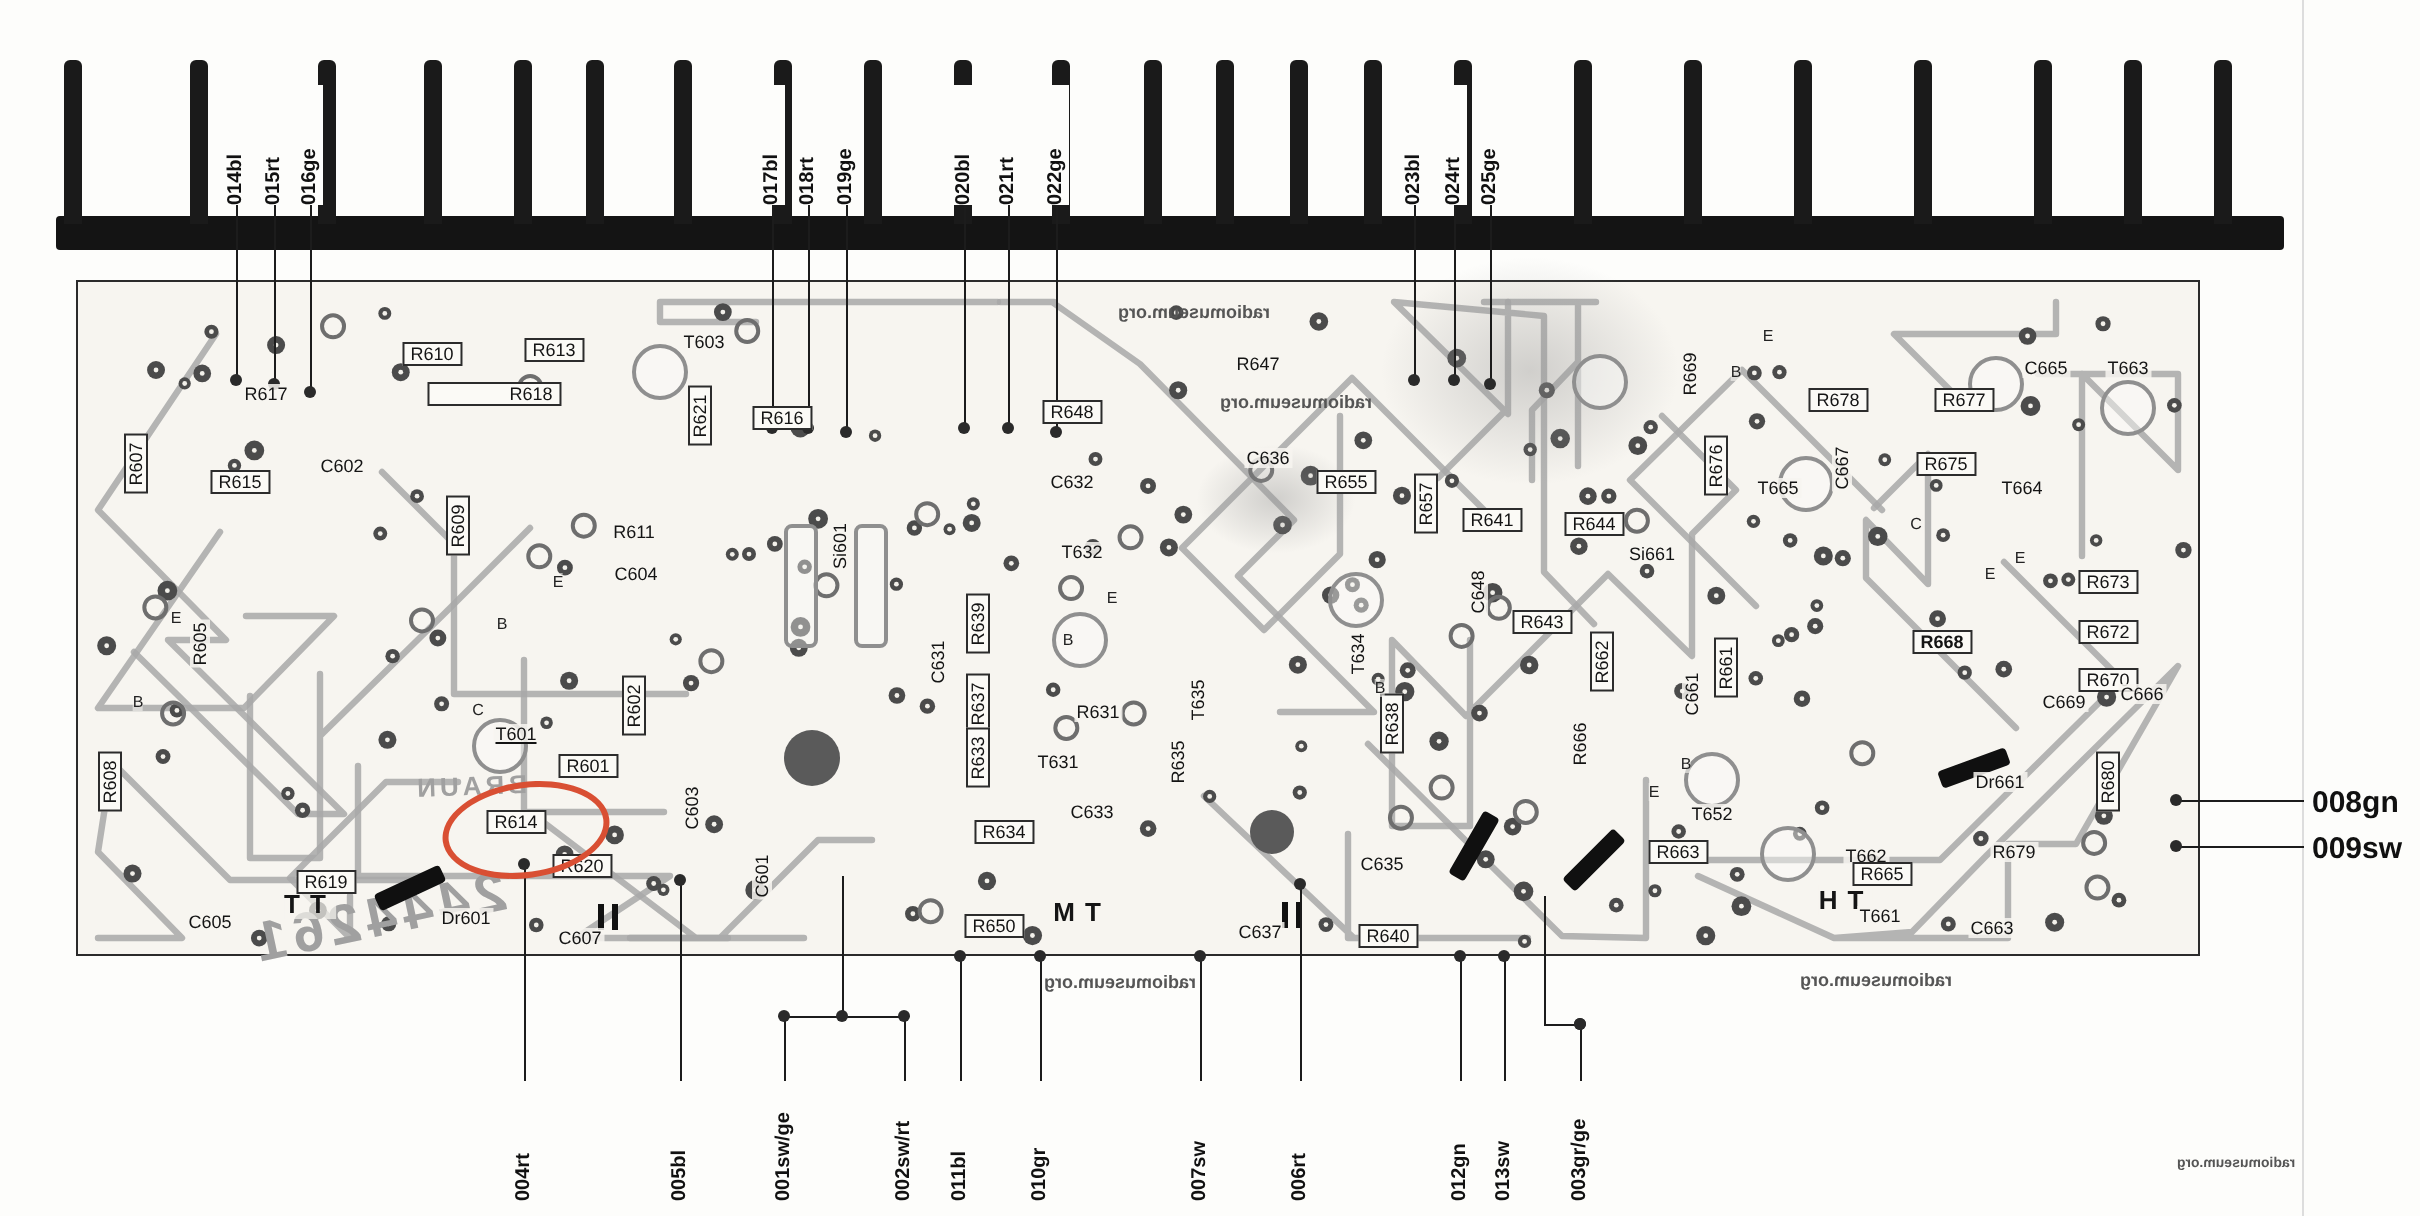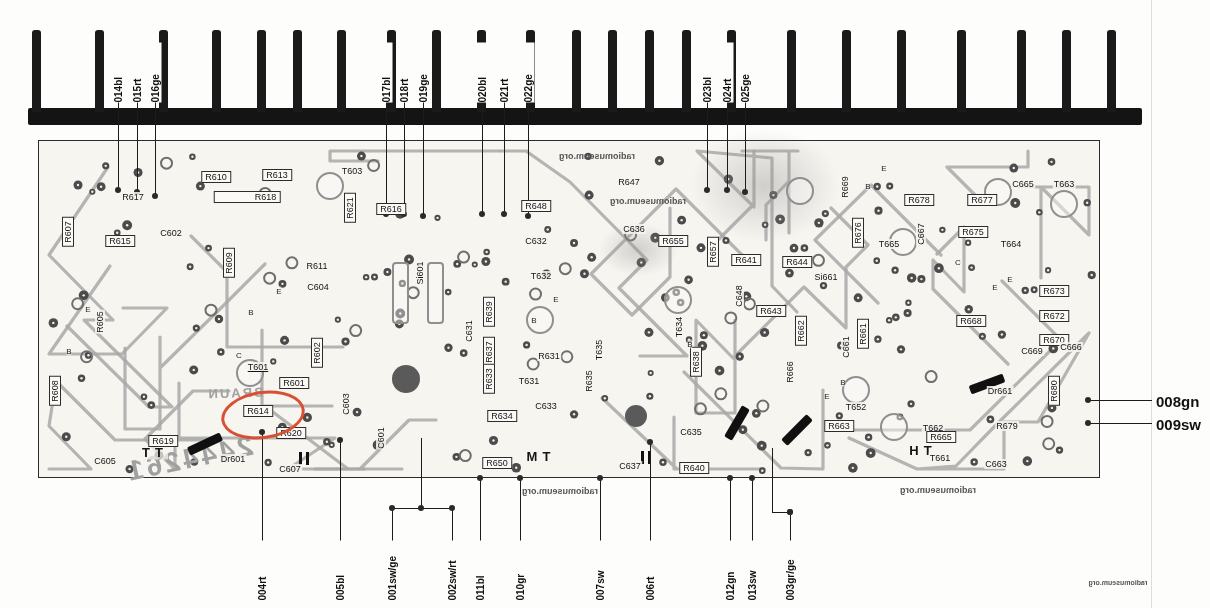--- a/index.html
+++ b/index.html
@@ -601,21 +601,21 @@
     <div class="comp" style="left: 893px; top: 428px; margin-left: 40px;">T662</div>
     <div class="comp" style="left: 921px; top: 458px; margin-left: 19px;">T661</div>
     <div class="comp boxed" style="left: 941px; top: 437px;">R665</div>
     <div class="comp" style="left: 996px; top: 464px;">C663</div>
     <div class="comp" style="left: 1007px; top: 426px;">R679</div>
     <div class="comp" style="left: 1000px; top: 391px;">Dr661</div>
     <div class="comp boxed vert" style="left: 1054px; top: 391px;">R680</div>
     <div class="comp boxed" style="left: 1054px; top: 291px;">R673</div>
     <div class="comp boxed" style="left: 1054px; top: 316px;">R672</div>
     <div class="comp boxed" style="left: 1054px; top: 340px;">R670</div>
-    <div class="comp boxed" style="left: 971px; top: 321px;">R668</div>
+    <div class="comp boxed" style="left: 971px; top: 321px; font-weight: bold;">R668</div>
     <div class="comp" style="left: 1032px; top: 351px;">C669</div>
     <div class="comp" style="left: 1071px; top: 347px;">C666</div>
     <div class="comp boxed" style="left: 919px; top: 200px;">R678</div>
     <div class="comp boxed" style="left: 982px; top: 200px;">R677</div>
     <div class="comp boxed vert" style="left: 858px; top: 233px;">R676</div>
     <div class="comp" style="left: 889px; top: 244px;">T665</div>
     <div class="comp vert" style="left: 921px; top: 234px;">C667</div>
     <div class="comp boxed" style="left: 973px; top: 232px;">R675</div>
     <div class="comp" style="left: 1011px; top: 244px;">T664</div>
     <div class="comp" style="left: 1064px; top: 184px;">T663</div>

